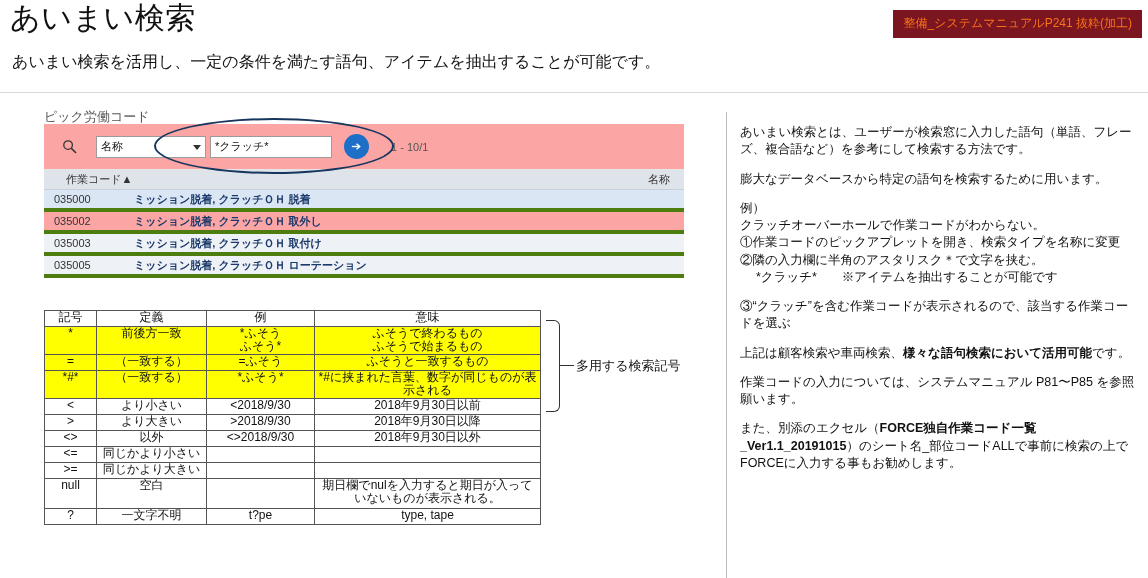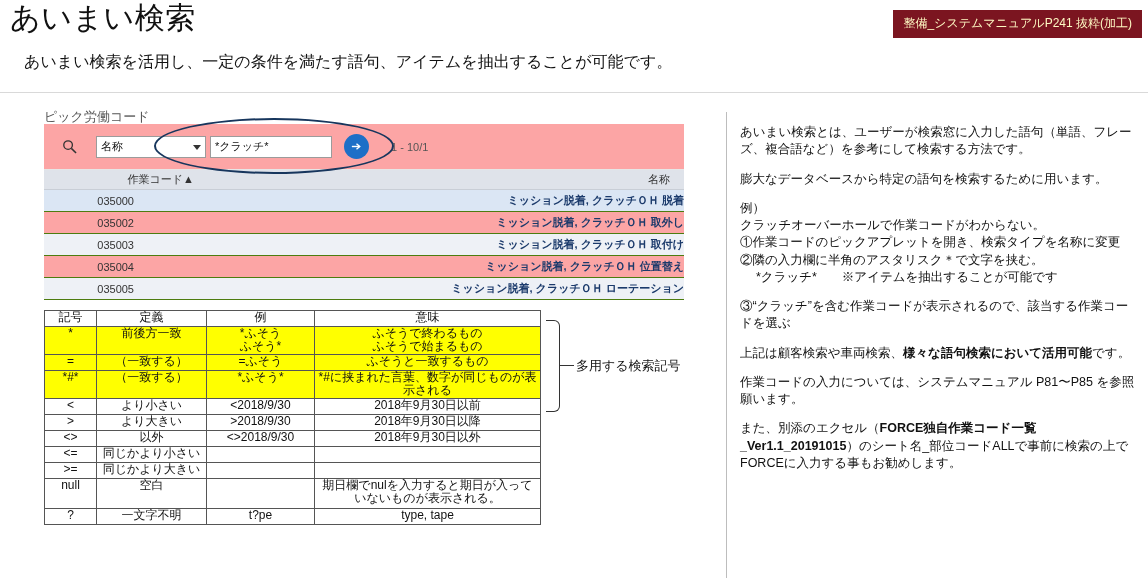--- a/index.html
+++ b/index.html
@@ -22,28 +22,28 @@
     left: 10px; top: -2px;
     font-size: 30px;
     color: #111;
     letter-spacing: 0.5px;
     white-space: nowrap;
   }
   .corner-badge {
     position: absolute;
     right: 6px; top: 10px;
     background: #7b1520;
-    color: #fef9c3;
+    color: #f97316;
     font-size: 12px;
     padding: 5px 10px 6px 10px;
     white-space: nowrap;
   }
   .lede {
     position: absolute;
-    left: 24px; top: 52px;
+    left: 12px; top: 52px;
     font-size: 16px;
     color: #111;
     white-space: nowrap;
   }
   .hr {
     position: absolute;
     left: 0; top: 92px;
     width: 1148px; height: 1px;
     background: #d9d9d9;
   }
@@ -129,31 +129,30 @@
   }
   .tbl-head {
     height: 20px;
     background: #dfe3ea;
     border-bottom: 1px solid #c9ced6;
     display: flex;
     align-items: center;
     font-size: 11px;
     color: #333;
   }
-  .c1 { width: 150px; padding-left: 10px; text-align: right; }
+  .c1 { width: 150px; padding-left: 22px; }
   .c2 { flex: 1; }
   .c3 { width: 150px; text-align: right; padding-right: 14px; }
   .row {
     height: 22px;
     display: flex;
     align-items: center;
     font-size: 11px;
     color: #223a66;
-    border-bottom: 1px solid #4d7c0f;
-    text-align: right;
+    border-bottom: 4px solid #4d7c0f;
   }
   .row.alt { background: #eef1f6; }
   .row.sel-row { background: #dbe6f4; }
   .row .rc1 { width: 90px; padding-left: 10px; color: #333; }
   .row .rc2 { flex: 1; color: #1b3a6b; font-weight: bold; }
   
   .symtable {
     position: absolute;
     left: 44px; top: 310px;
     width: 496px;
@@ -267,24 +266,20 @@
       <div class="rc2">ミッション脱着, クラッチＯＨ 脱着</div>
     </div>
     <div class="row">
       <div class="rc1">035002</div>
       <div class="rc2">ミッション脱着, クラッチＯＨ 取外し</div>
     </div>
     <div class="row alt">
       <div class="rc1">035003</div>
       <div class="rc2">ミッション脱着, クラッチＯＨ 取付け</div>
     </div>
-    <div class="row">
-      <div class="rc1">035004</div>
-      <div class="rc2">ミッション脱着, クラッチＯＨ 位置替え</div>
-    </div>
     <div class="row alt">
       <div class="rc1">035005</div>
       <div class="rc2">ミッション脱着, クラッチＯＨ ローテーション</div>
     </div>
   </div>
 
   <table class="symtable">
     <colgroup>
       <col class="col-sym">
         <col class="col-def">

